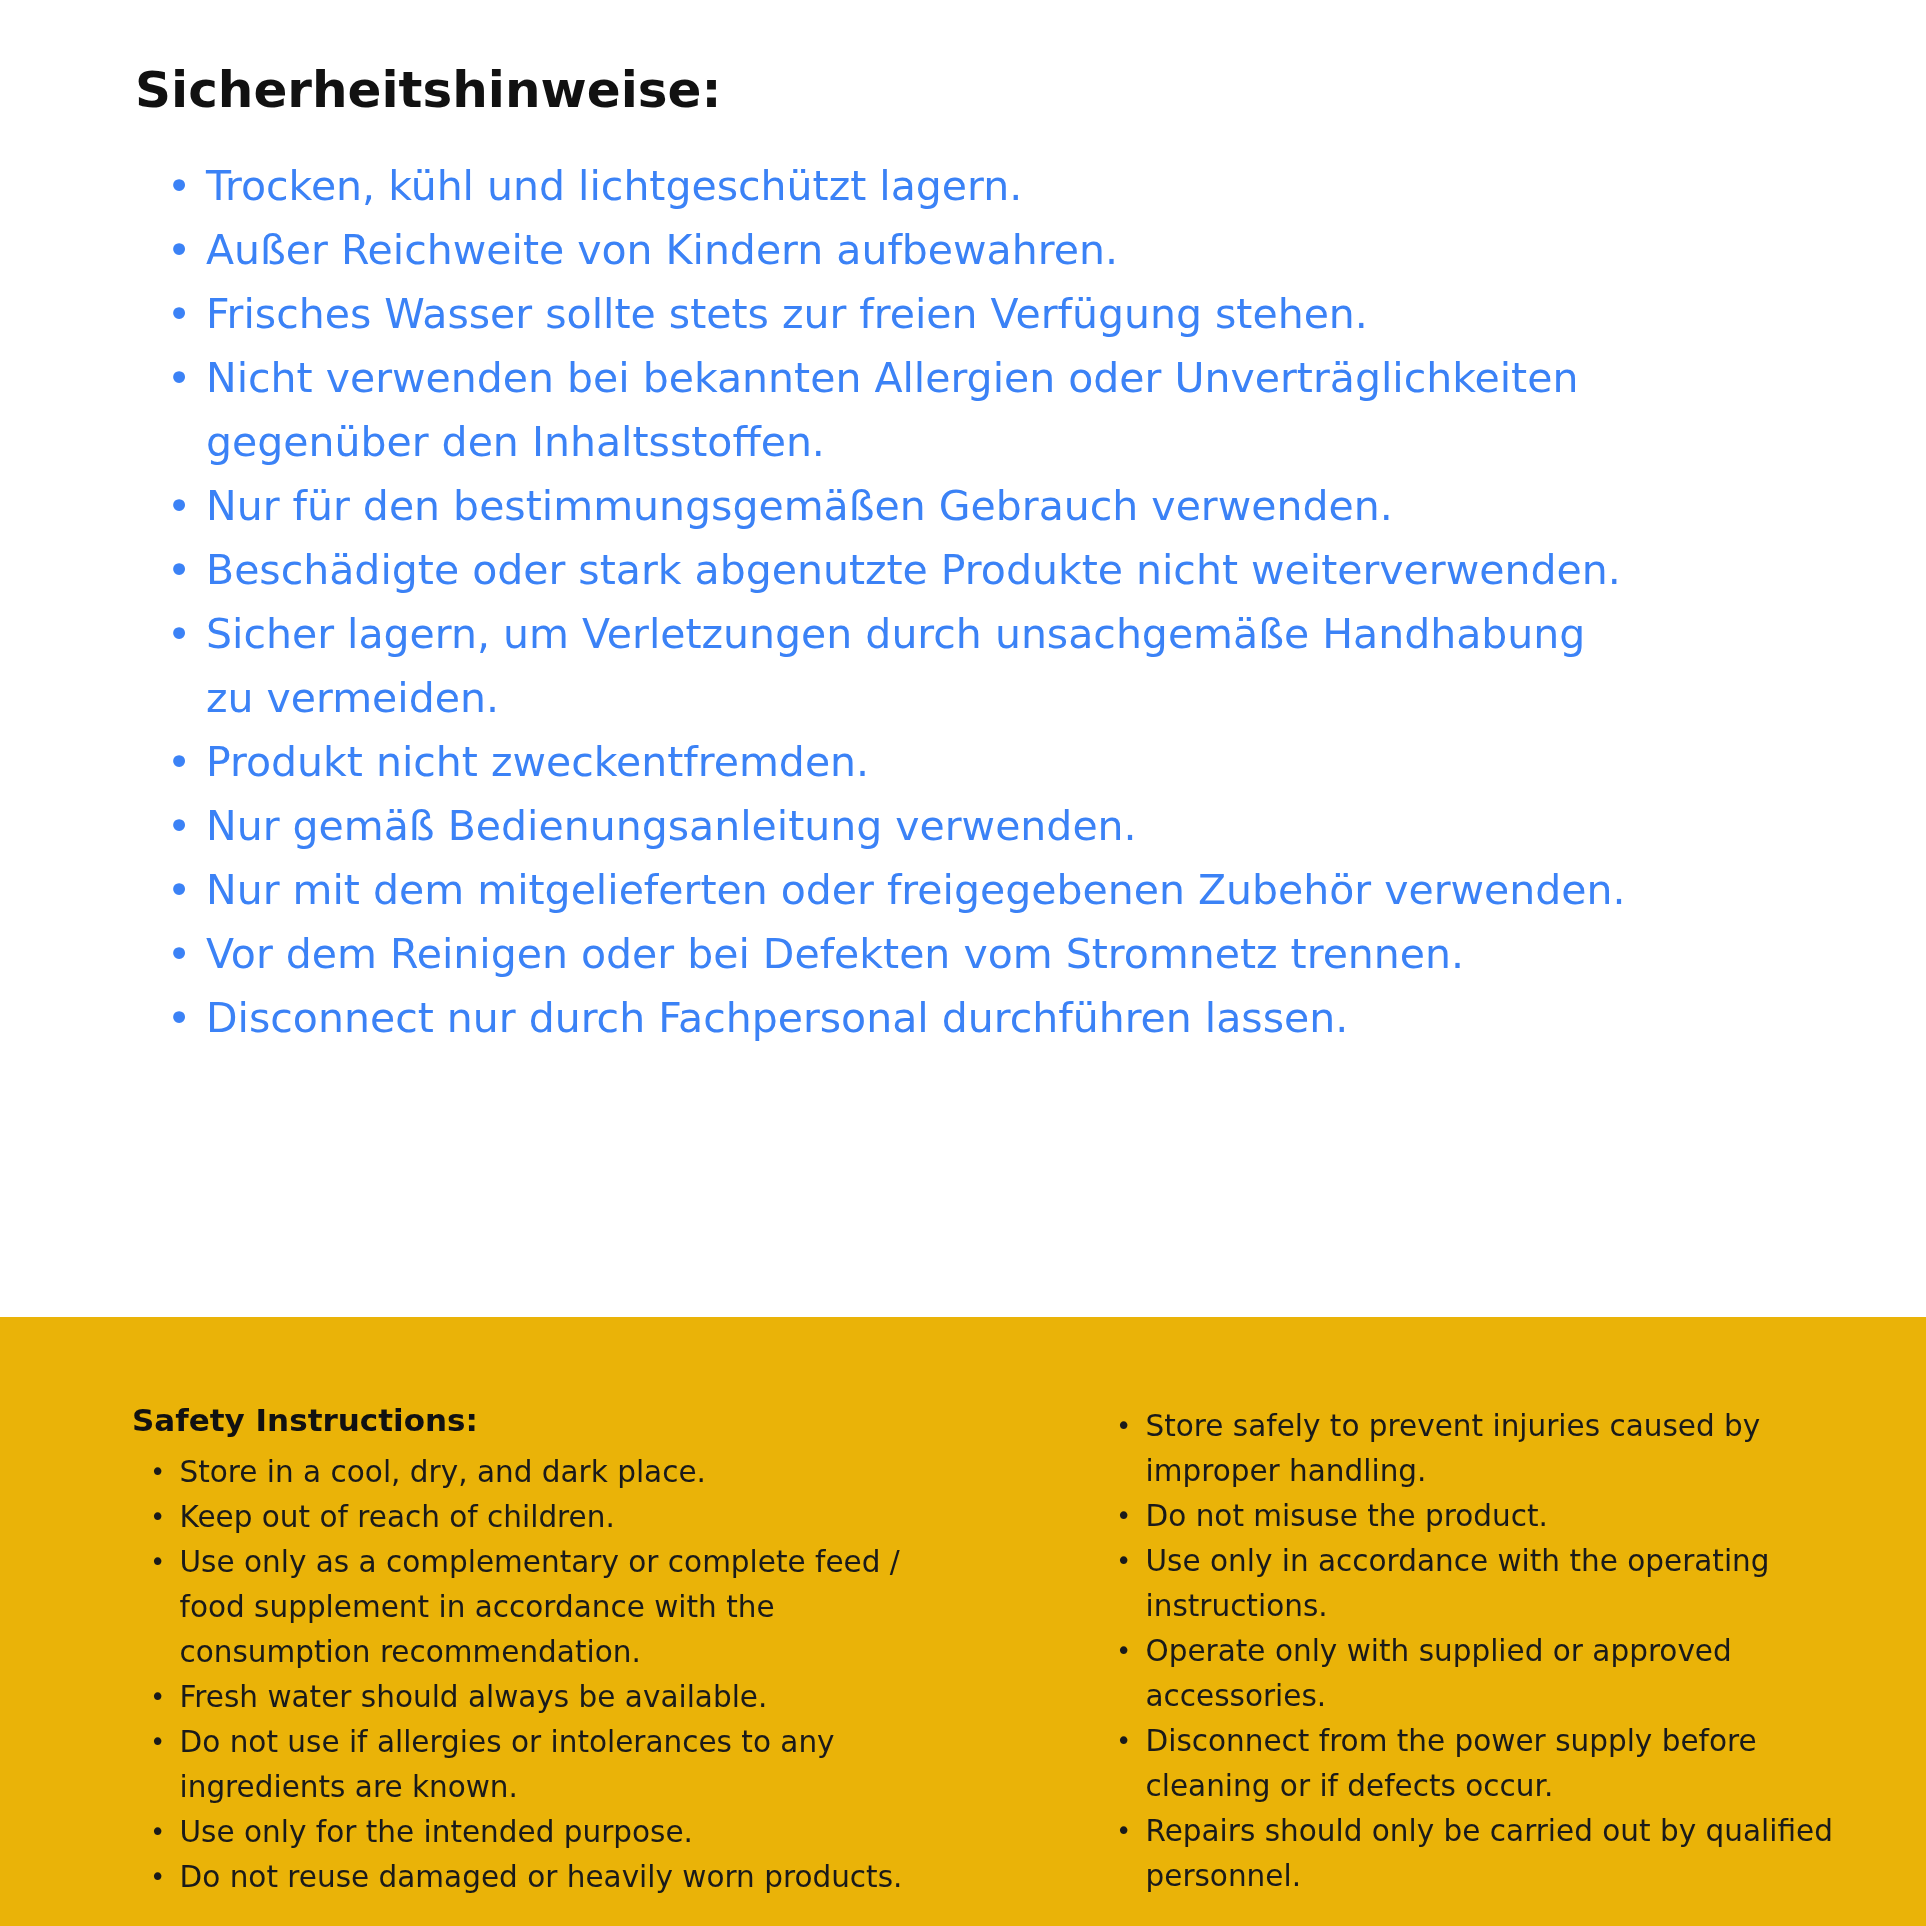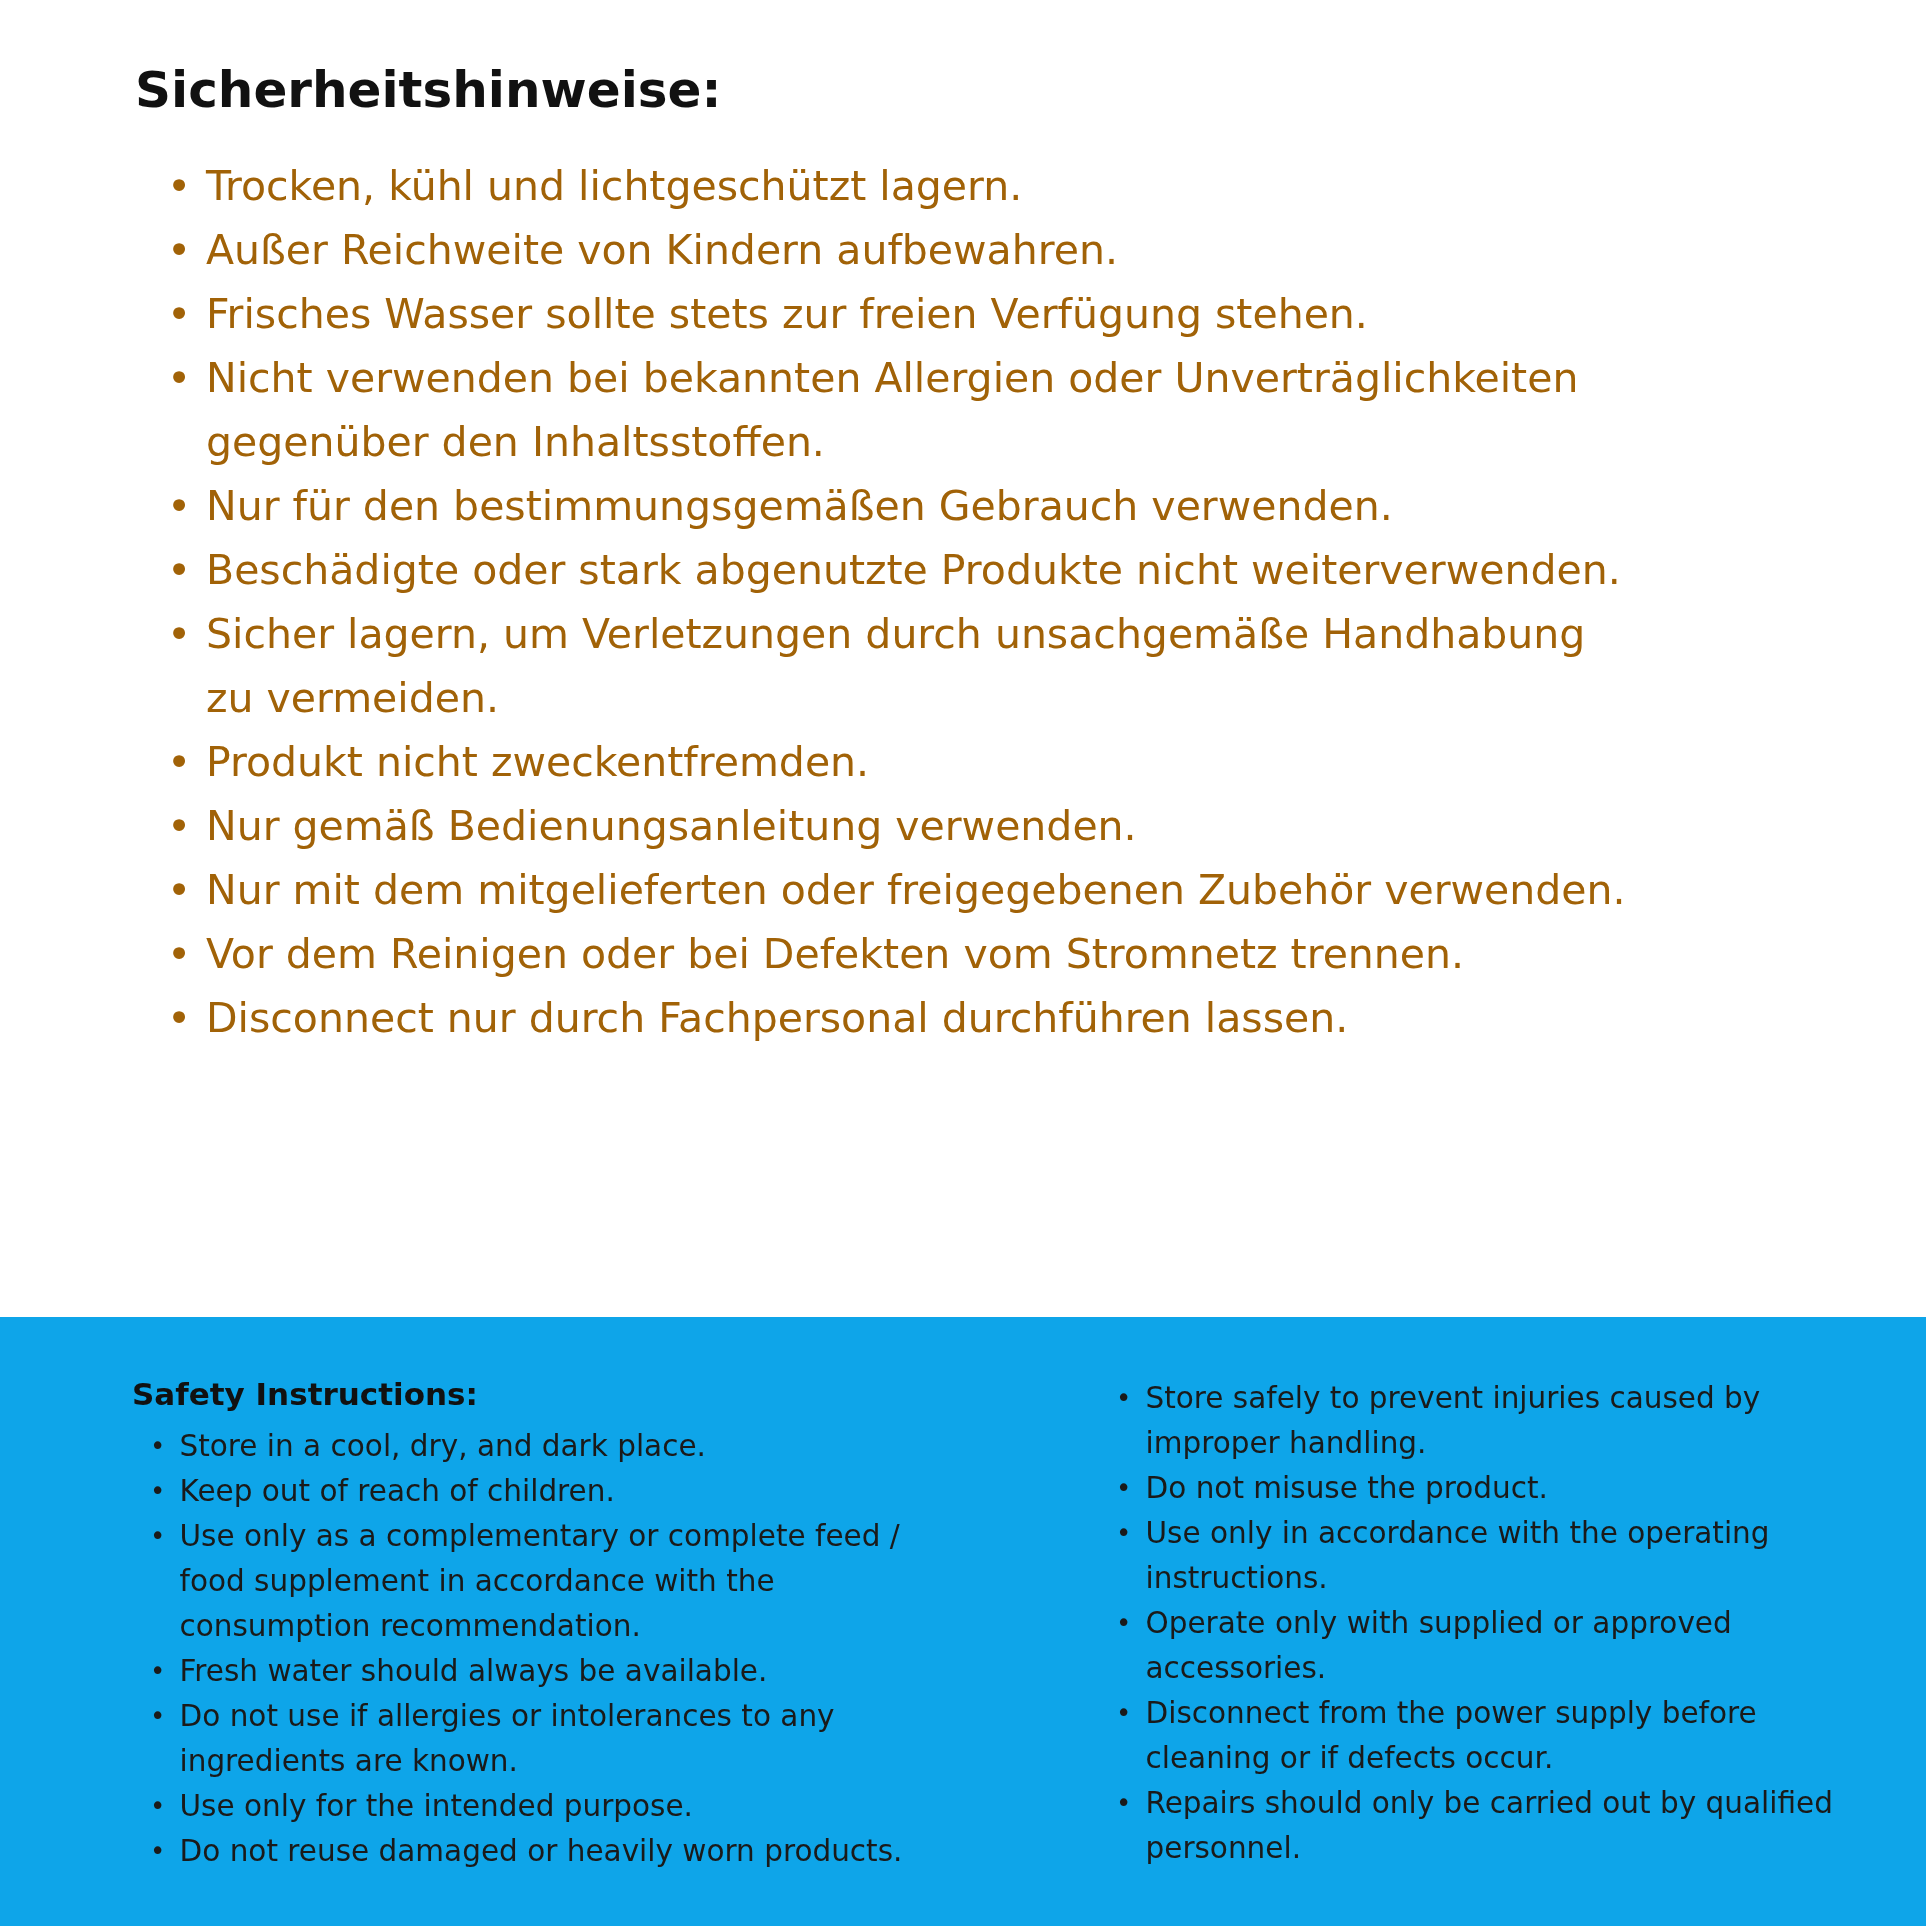--- a/index.html
+++ b/index.html
@@ -47,35 +47,35 @@
   ul.bullets li::before {
     content: "\2022";
     position: absolute;
     left: 0;
     top: 0;
   }
   ul.de {
     margin-left: 32px;
     font-size: 41px;
     line-height: 64px;
-    color: #a16207;
+    color: #3b82f6;
     max-width: 1656px;
   }
   ul.de li {
     padding-left: 39px;
   }
 
   
   .english-section {
     flex: 1;
     box-sizing: border-box;
-    background: #0ea5e9;
+    background: #eab308;
     padding: 59px 64px 0 132px;
     display: flex;
-    align-items: flex-start;
+    align-items: center;
   }
   .col-left {
     width: 892px;
     flex: none;
   }
   .col-right {
     flex: 1;
     margin-left: 74px;
   }
   .english-section h2 {

